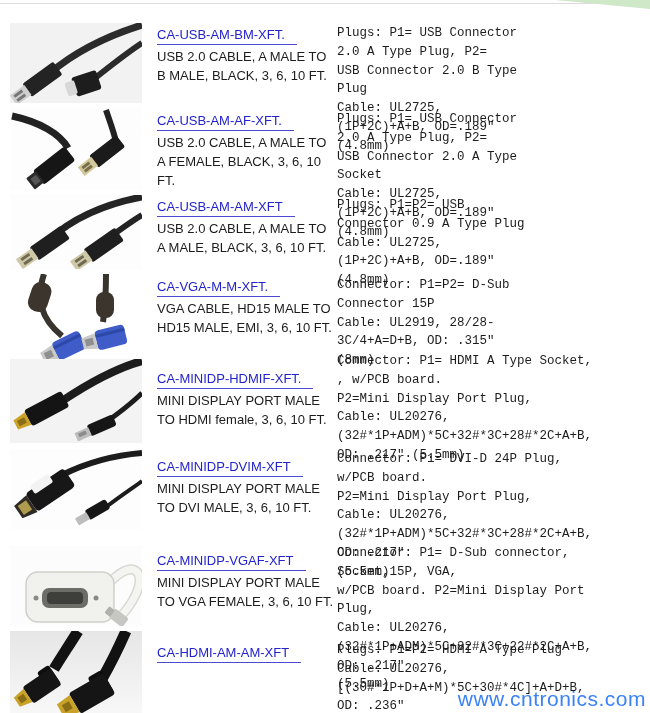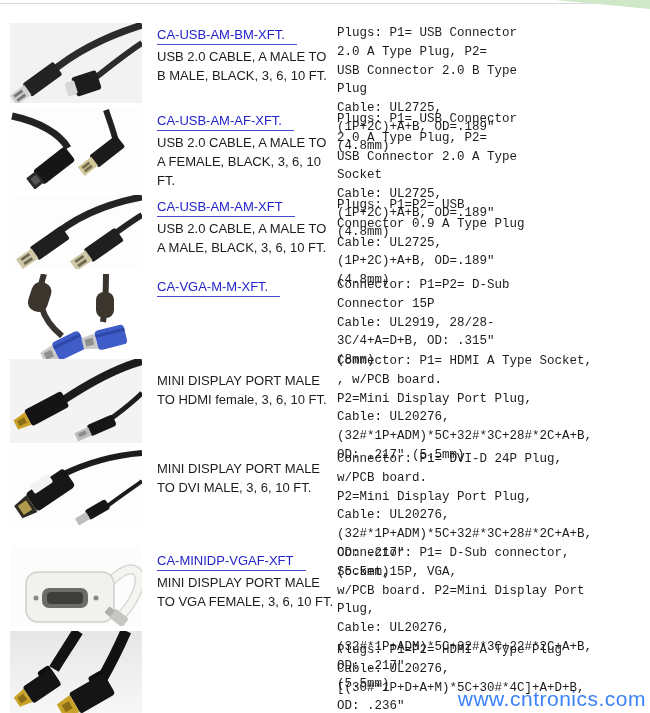--- a/index.html
+++ b/index.html
@@ -158,20 +158,22 @@
         <g transform="rotate(-14 98 64)">
           <rect x="86" y="54" width="30" height="20" rx="4" fill="#3f5cc8"></rect>
           <rect x="86" y="58" width="30" height="3" fill="#2d49a8"></rect>
           <polygon points="72,58 86,56 86,72 72,69" fill="#c9c9c9"></polygon>
           <rect x="75" y="60" width="8" height="7" fill="#8f8f8f"></rect>
         </g>
       </svg>
     </div>
     <div class="midcell">
       <a href="#" class="pn">CA-VGA-M-M-XFT.</a>
+      <div class="desc">VGA CABLE, HD15 MALE TO
+HD15 MALE, EMI, 3, 6, 10 FT.</div>
     </div>
     <div class="speccell">
       <div class="spec">Connector: P1=P2= D-Sub Connector 15P
 Cable: UL2919, 28/28-3C/4+A=D+B, OD: .315"
 (8mm)</div>
     </div>
   </div>
 
   <div class="row r5">
     <div class="imgcell">
@@ -185,20 +187,21 @@
           <rect x="5" y="50" width="8" height="6" fill="#8a6d14"></rect>
         </g>
         <g transform="rotate(-24 88 68)">
           <rect x="78" y="62" width="28" height="12" rx="3" fill="#161616"></rect>
           <rect x="64" y="64" width="15" height="9" rx="1" fill="#bdbdbd"></rect>
           <rect x="67" y="66" width="8" height="4" fill="#8c8c8c"></rect>
         </g>
       </svg>
     </div>
     <div class="midcell">
+      <a href="#" class="pn">CA-MINIDP-HDMIF-XFT.</a>
       <div class="desc">MINI DISPLAY PORT MALE
 TO HDMI female, 3, 6, 10 FT.</div>
     </div>
     <div class="speccell">
       <div class="spec">Connector: P1= HDMI A Type Socket, , w/PCB board.
 P2=Mini Display Port Plug,
 Cable: UL20276,
 (32#*1P+ADM)*5C+32#*3C+28#*2C+A+B,
 OD: .217" (5.5mm)</div>
     </div>
@@ -216,20 +219,21 @@
           <polygon points="2,38 18,36 18,56 2,53" fill="#2e2a24"></polygon>
           <rect x="5" y="40" width="10" height="11" fill="#b09a4e"></rect>
         </g>
         <g transform="rotate(-30 86 62)">
           <rect x="76" y="56" width="24" height="11" rx="3" fill="#161616"></rect>
           <rect x="64" y="58" width="13" height="8" rx="1" fill="#bdbdbd"></rect>
         </g>
       </svg>
     </div>
     <div class="midcell">
+      <a href="#" class="pn">CA-MINIDP-DVIM-XFT</a>
       <div class="desc">MINI DISPLAY PORT MALE
 TO DVI MALE, 3, 6, 10 FT.</div>
     </div>
     <div class="speccell">
       <div class="spec">Connector: P1= DVI-D 24P Plug, w/PCB board.
 P2=Mini Display Port Plug,
 Cable: UL20276,
 (32#*1P+ADM)*5C+32#*3C+28#*2C+A+B, OD: .217"
 (5.5mm)</div>
     </div>
@@ -286,20 +290,21 @@
         </g>
         <g transform="rotate(-30 84 66)">
           <rect x="88" y="46" width="16" height="26" rx="3" fill="#0e0e0e"></rect>
           <rect x="64" y="50" width="40" height="24" rx="3" fill="#151515"></rect>
           <polygon points="48,54 64,52 64,72 48,68" fill="#c9a22a"></polygon>
           <rect x="52" y="57" width="8" height="8" fill="#8a6d14"></rect>
         </g>
       </svg>
     </div>
     <div class="midcell">
+      <a href="#" class="pn">CA-HDMI-AM-AM-XFT</a>
     </div>
     <div class="speccell">
       <div class="spec">Plugs: P1=P2= HDMI A Type Plug
 Cable: UL20276,
 [(30#*1P+D+A+M)*5C+30#*4C]+A+D+B, OD: .236"
 (6mm)</div>
     </div>
   </div>
 
 </div>

